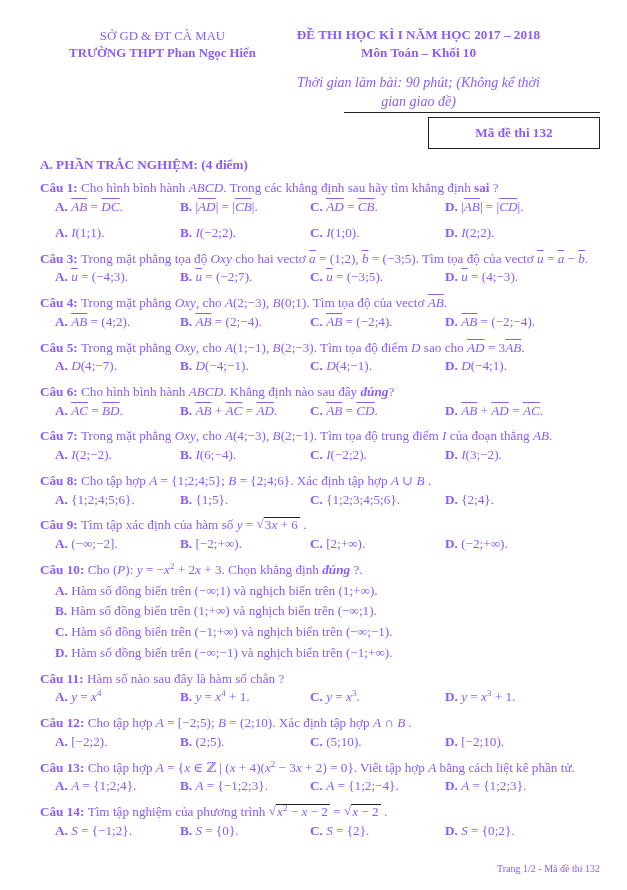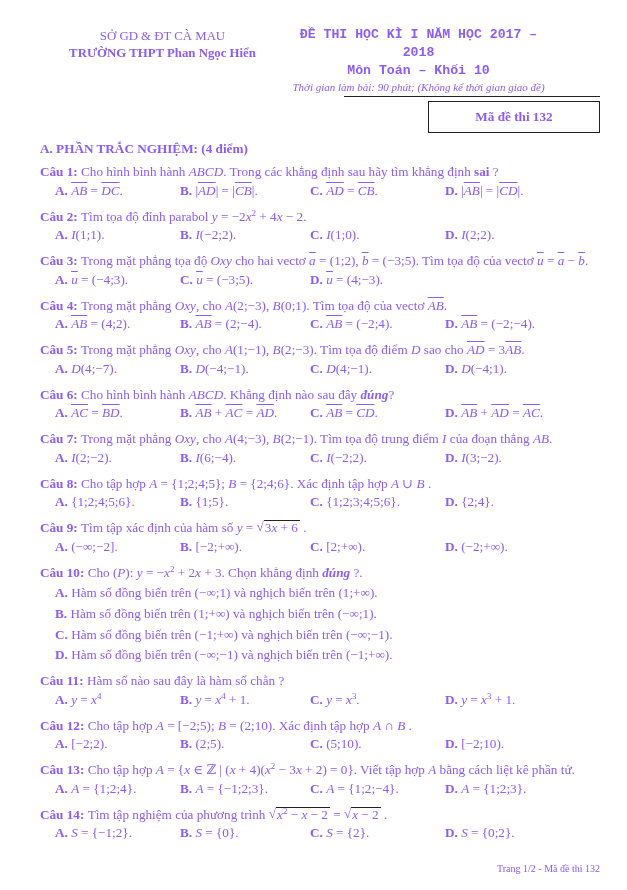--- a/index.html
+++ b/index.html
@@ -14,22 +14,22 @@
     padding: 26px 27px 0 40px;
     box-sizing: border-box;
     overflow: hidden;
   }
   
   .header { display: flex; }
   .left-block { width: 245px; text-align: center; font-size: 12.8px; line-height: 1.35; padding-top: 2px; }
   .school { font-weight: bold; }
   .right-block { flex: 1; }
   .title-wrap { text-align: center; padding-right: 48px; line-height: 1.35; }
-  .exam-title, .subject { font-weight: bold; font-family: Liberation Mono, monospace; }
-  .time-note { font-style: italic; font-size: 11px; padding-right: 0; margin-top: 1px; }
+  .exam-title, .subject { font-weight: bold; }
+  .time-note { font-style: italic; font-size: 14px; padding-right: 0; margin-top: 12px; }
   .head-rule { border-bottom: 1.2px solid #222; width: 256px; margin: 1px 0 4px auto; height: 0; }
   .code-box {
     border: 1.6px solid #222; width: 170px; height: 30px; margin-left: auto;
     display: flex; align-items: center; justify-content: center; font-weight: bold;
   }
   
   .section-title { font-weight: bold; margin: 8px 0 6px; }
   .question { margin-bottom: 7px; line-height: 1.42; }
   .q-label { font-weight: bold; }
   .options { padding-left: 15px; }
@@ -81,32 +81,32 @@
       <div class="question">
         <div class="q-line"><span class="q-label">Câu 1: </span><span class="seg-t">Cho hình bình hành </span><span class="seg-i">ABCD</span><span class="seg-t">. Trong các khẳng định sau hãy tìm khẳng định </span><span class="seg-b">sai</span><span class="seg-t"> ?</span></div>
         <div class="options row">
           <div class="option"><span class="opt-label">A. </span><span class="seg-v">AB</span><span class="seg-t"> = </span><span class="seg-v">DC</span><span class="seg-t">.</span></div>
           <div class="option"><span class="opt-label">B. </span><span class="seg-t">|</span><span class="seg-v">AD</span><span class="seg-t">| = |</span><span class="seg-v">CB</span><span class="seg-t">|.</span></div>
           <div class="option"><span class="opt-label">C. </span><span class="seg-v">AD</span><span class="seg-t"> = </span><span class="seg-v">CB</span><span class="seg-t">.</span></div>
           <div class="option"><span class="opt-label">D. </span><span class="seg-t">|</span><span class="seg-v">AB</span><span class="seg-t">| = |</span><span class="seg-v">CD</span><span class="seg-t">|.</span></div>
         </div>
       </div>
       <div class="question">
-        <div class="q-line"><span class="q-label">Câu 2: </span><span class="seg-t">Tìm tọa độ đỉnh parabol </span><span class="seg-i">y</span><span class="seg-t"> = −2</span><span class="seg-i">x</span><span class="seg-sup">2</span><span class="seg-t"> + 4</span><span class="seg-i">x</span><span class="seg-t"> − 2.</span></div>
         <div class="options row">
           <div class="option"><span class="opt-label">A. </span><span class="seg-i">I</span><span class="seg-t">(1;1).</span></div>
           <div class="option"><span class="opt-label">B. </span><span class="seg-i">I</span><span class="seg-t">(−2;2).</span></div>
           <div class="option"><span class="opt-label">C. </span><span class="seg-i">I</span><span class="seg-t">(1;0).</span></div>
           <div class="option"><span class="opt-label">D. </span><span class="seg-i">I</span><span class="seg-t">(2;2).</span></div>
         </div>
       </div>
       <div class="question">
         <div class="q-line"><span class="q-label">Câu 3: </span><span class="seg-t">Trong mặt phẳng tọa độ </span><span class="seg-i">Oxy</span><span class="seg-t"> cho hai vectơ </span><span class="seg-v">a</span><span class="seg-t"> = (1;2), </span><span class="seg-v">b</span><span class="seg-t"> = (−3;5). Tìm tọa độ của vectơ </span><span class="seg-v">u</span><span class="seg-t"> = </span><span class="seg-v">a</span><span class="seg-t"> − </span><span class="seg-v">b</span><span class="seg-t">.</span></div>
         <div class="options row">
           <div class="option"><span class="opt-label">A. </span><span class="seg-v">u</span><span class="seg-t"> = (−4;3).</span></div>
+          <div class="option"><span class="opt-label">B. </span><span class="seg-v">u</span><span class="seg-t"> = (−2;7).</span></div>
           <div class="option"><span class="opt-label">C. </span><span class="seg-v">u</span><span class="seg-t"> = (−3;5).</span></div>
           <div class="option"><span class="opt-label">D. </span><span class="seg-v">u</span><span class="seg-t"> = (4;−3).</span></div>
         </div>
       </div>
       <div class="question">
         <div class="q-line"><span class="q-label">Câu 4: </span><span class="seg-t">Trong mặt phẳng </span><span class="seg-i">Oxy</span><span class="seg-t">, cho </span><span class="seg-i">A</span><span class="seg-t">(2;−3), </span><span class="seg-i">B</span><span class="seg-t">(0;1). Tìm tọa độ của vectơ </span><span class="seg-v">AB</span><span class="seg-t">.</span></div>
         <div class="options row">
           <div class="option"><span class="opt-label">A. </span><span class="seg-v">AB</span><span class="seg-t"> = (4;2).</span></div>
           <div class="option"><span class="opt-label">B. </span><span class="seg-v">AB</span><span class="seg-t"> = (2;−4).</span></div>
           <div class="option"><span class="opt-label">C. </span><span class="seg-v">AB</span><span class="seg-t"> = (−2;4).</span></div>

